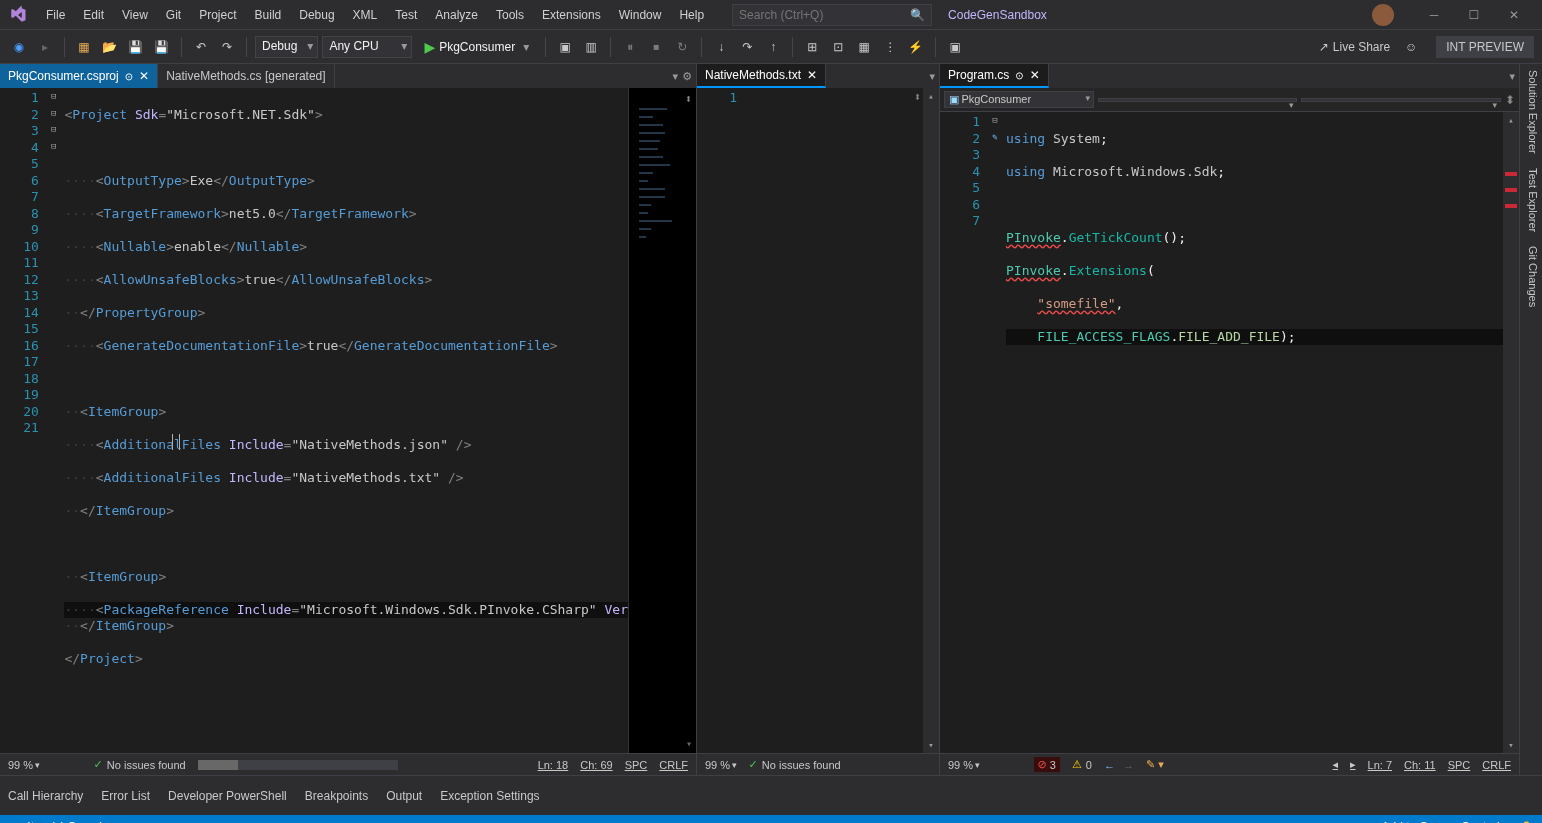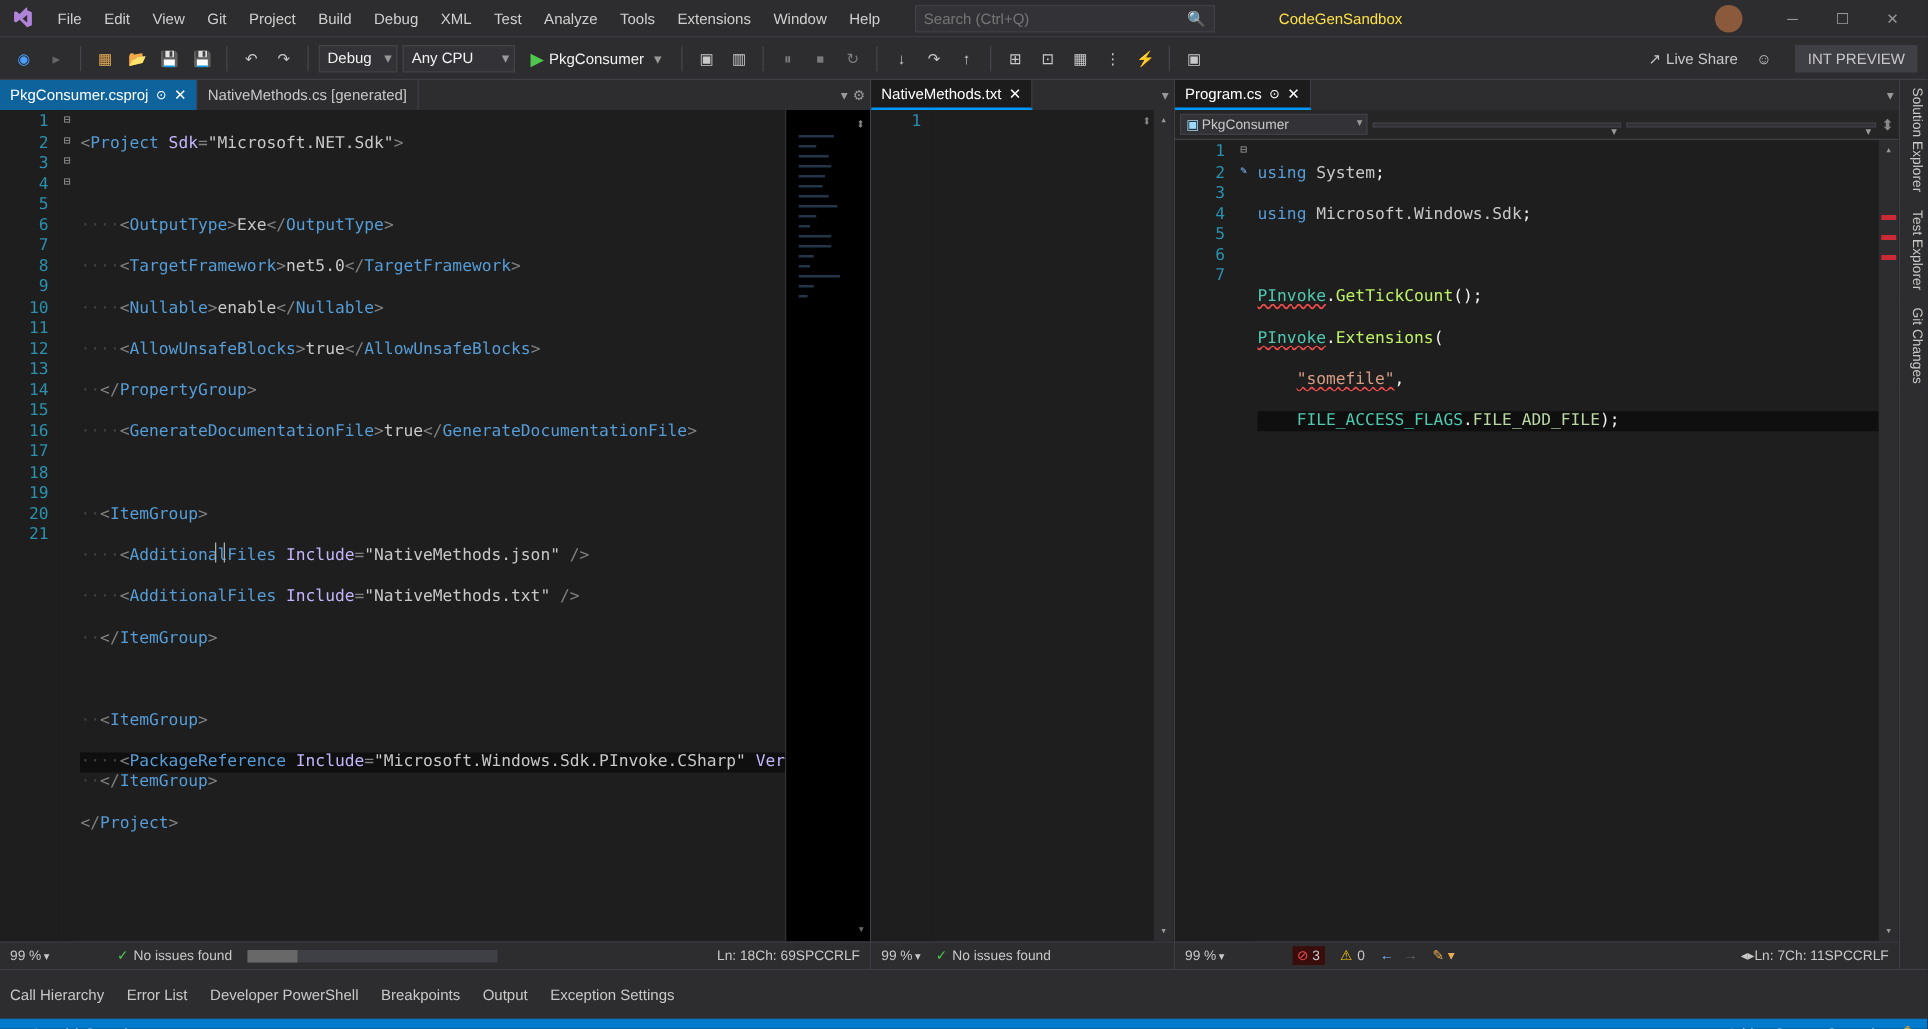--- a/index.html
+++ b/index.html
@@ -3,24 +3,24 @@
 <meta charset="utf-8">
 <style>
 * { margin: 0; padding: 0; box-sizing: border-box; }
 body { width: 1542px; height: 823px; background: #2d2d30; color: #f1f1f1; font-family: 'Segoe UI', Tahoma, sans-serif; font-size: 12px; overflow: hidden; position: relative; }
 
 
 .titlebar { height: 30px; background: #2d2d30; display: flex; align-items: center; padding: 0 8px; border-bottom: 1px solid #3f3f46; }
 .titlebar .vs-logo { width: 20px; height: 20px; margin-right: 10px; display: flex; align-items: center; justify-content: center; }
 .titlebar .menus { display: flex; gap: 2px; }
 .titlebar .menu-item { padding: 2px 8px; cursor: pointer; color: #d0d0d0; }
-.titlebar .search-box { margin-left: 20px; background: #333337; border: 1px solid #3f3f46; height: 22px; width: 240px; display: flex; align-items: center; padding: 0 6px; }
+.titlebar .search-box { margin-left: 20px; background: #333337; border: 1px solid #3f3f46; height: 22px; width: 200px; display: flex; align-items: center; padding: 0 6px; }
 .titlebar .search-box input { background: transparent; border: none; color: #999; font-size: 12px; width: 100%; outline: none; }
 .titlebar .search-icon { margin-left: auto; color: #999; }
-.titlebar .solution-name { margin-left: 51px; color: #fde047; }
+.titlebar .solution-name { margin-left: 16px; color: #c4b5fd; }
 .titlebar .window-controls { margin-left: auto; display: flex; gap: 0; align-items: center; }
 .titlebar .avatar { width: 22px; height: 22px; border-radius: 50%; background: #8b5a3c; margin-right: 20px; }
 .titlebar .wctrl { width: 40px; height: 30px; display: flex; align-items: center; justify-content: center; color: #999; cursor: pointer; }
 
 
 .toolbar { height: 34px; background: #2d2d30; display: flex; align-items: center; padding: 0 8px; gap: 4px; border-bottom: 1px solid #3f3f46; }
 .toolbar .tb-btn { width: 22px; height: 22px; display: flex; align-items: center; justify-content: center; color: #c8c8c8; cursor: pointer; }
 .toolbar .tb-sep { width: 1px; height: 20px; background: #46464a; margin: 0 4px; }
 .toolbar .tb-select { background: #333337; border: 1px solid #434346; color: #f1f1f1; padding: 2px 20px 2px 6px; height: 22px; font-size: 12px; position: relative; min-width: 60px; cursor: pointer; }
 .toolbar .tb-select::after { content: '▾'; position: absolute; right: 4px; color: #999; }
@@ -71,35 +71,35 @@
 
 
 .t-brk { color: #808080; }
 .t-tag { color: #569cd6; }
 .t-attr { color: #c4b5fd; }
 .t-str { color: #c8c8c8; }
 .t-txt { color: #c8c8c8; }
 .t-kw { color: #569cd6; }
 .t-cls { color: #4ec9b0; }
 .t-ns { color: #c8c8c8; }
-.t-mth { color: #bef264; }
+.t-mth { color: #14b8a6; }
 .t-const { color: #b8d7a3; }
 .t-strlit { color: #d69d85; }
 .squiggle { text-decoration: underline wavy #f14c4c; text-underline-offset: 2px; }
 .line-hl { background: #0f0f0f; display: inline-block; width: 100%; }
 .dots { color: #404040; }
 
 
 .editor-status { height: 22px; background: #2d2d30; border-top: 1px solid #3f3f46; display: flex; align-items: center; padding: 0 8px; gap: 12px; font-size: 11px; color: #c8c8c8; }
 .editor-status .zoom { display: flex; align-items: center; gap: 2px; }
 .editor-status .issues { display: flex; align-items: center; gap: 4px; }
 .editor-status .ok-icon { color: #4ec94e; }
 .editor-status .err-icon { color: #f14c4c; }
 .editor-status .warn-icon { color: #ffcc00; }
-.editor-status .right-group { margin-left: auto; display: flex; align-items: center; }
+.editor-status .right-group { margin-left: auto; display: flex; gap: 12px; align-items: center; text-decoration: underline; }
 .editor-status .mini-scroll { width: 200px; height: 10px; background: #3f3f46; position: relative; }
 .editor-status .mini-scroll .mthumb { position: absolute; left: 0; width: 40px; top: 0; bottom: 0; background: #686868; }
 .editor-status .nav-arrows { display: flex; gap: 8px; }
 .editor-status .err-badge { background: #3a0d0d; padding: 1px 4px; display: flex; align-items: center; gap: 3px; }
 
 
 .output-tabs { height: 40px; background: #2d2d30; display: flex; align-items: center; padding: 0 8px; gap: 18px; border-top: 1px solid #3f3f46; }
 .output-tabs .otab { color: #c8c8c8; cursor: pointer; font-size: 12px; }
 
 

